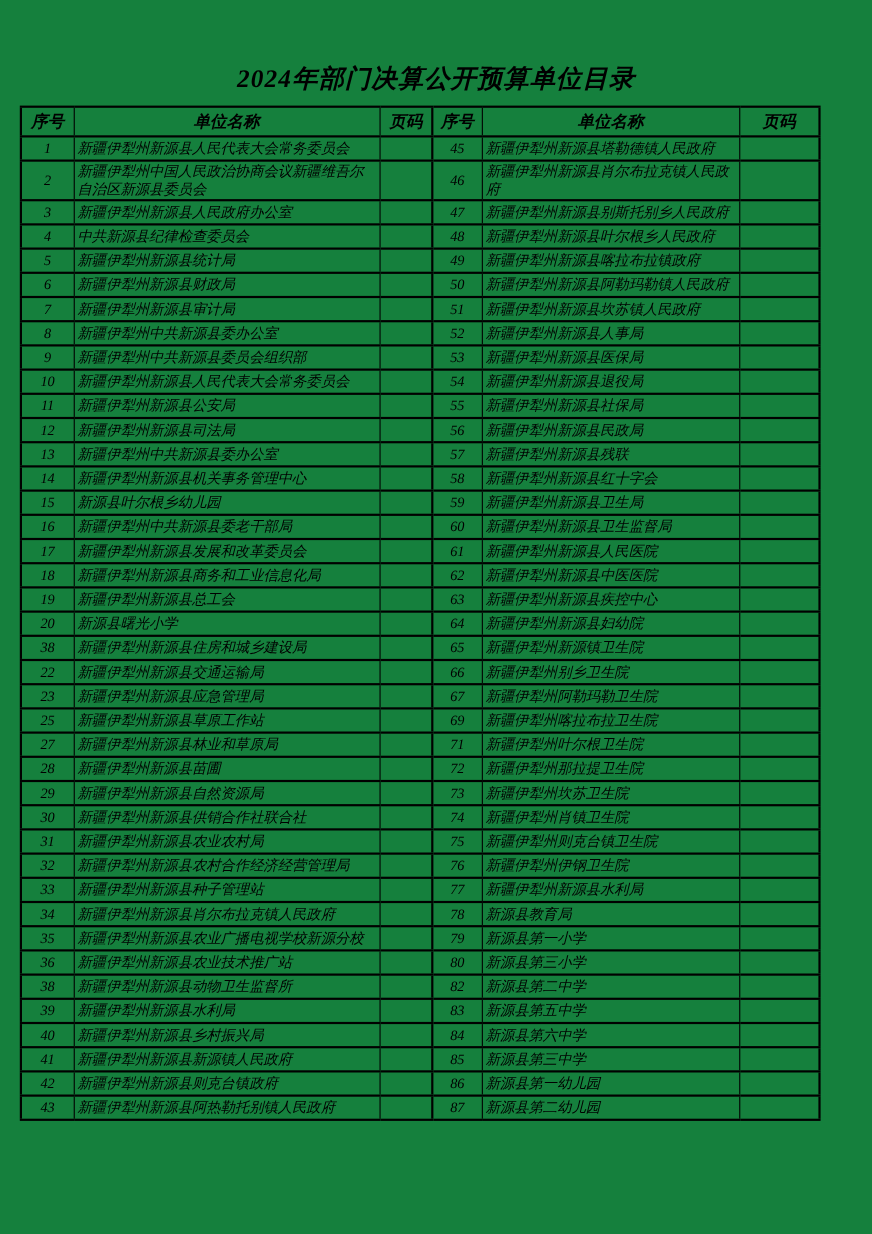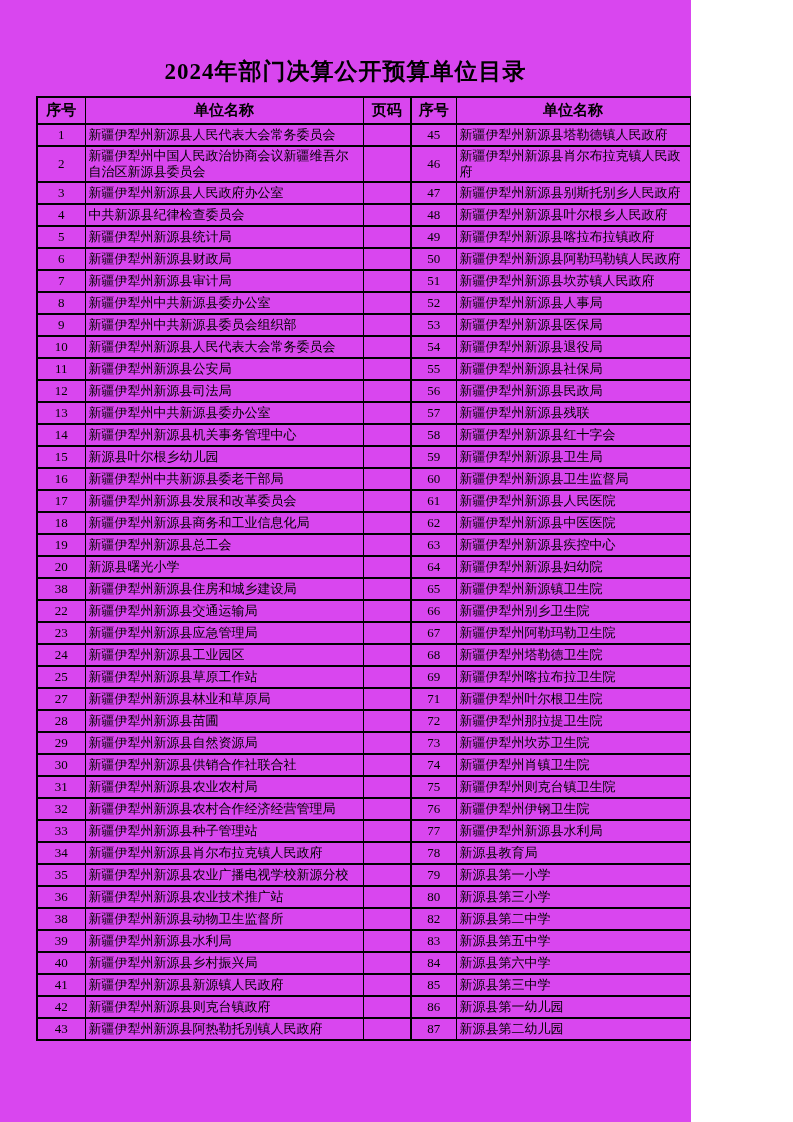--- a/index.html
+++ b/index.html
@@ -4,38 +4,39 @@
 <style>
   html, body {
     margin: 0;
     padding: 0;
     background: #ffffff;
     color: #000000;
     font-family: "Liberation Serif", "DejaVu Serif", serif;
   }
   .page {
     position: relative;
-    width: 691px;
+    width: 793px;
     height: 1122px;
-    background: #d946ef;
+    background: #15803d;
     overflow: hidden;
+    font-style: italic;
   }
   .doc-title {
     margin: 0;
     padding-top: 56px;
     padding-bottom: 9px;
     text-align: center;
     font-size: 23px;
     font-weight: 600;
     letter-spacing: 1px;
   }
   table.units {
     border-collapse: collapse;
     table-layout: fixed;
-    margin-left: 36px;
+    margin-left: 18px;
     width: 726px;
     border: 2.5px solid #000;
   }
   table.units th,
   table.units td {
     border: 1px solid #000;
     border-top-width: 2px;
     border-bottom-width: 2px;
     overflow: hidden;
     word-break: break-all;
@@ -279,28 +280,20 @@
         </tr>
         <tr>
           <td class="cell-no">23</td>
           <td class="cell-name">新疆伊犁州新源县应急管理局</td>
           <td class="cell-page"></td>
           <td class="cell-no">67</td>
           <td class="cell-name">新疆伊犁州阿勒玛勒卫生院</td>
           <td class="cell-page"></td>
         </tr>
         <tr>
-          <td class="cell-no">24</td>
-          <td class="cell-name">新疆伊犁州新源县工业园区</td>
-          <td class="cell-page"></td>
-          <td class="cell-no">68</td>
-          <td class="cell-name">新疆伊犁州塔勒德卫生院</td>
-          <td class="cell-page"></td>
-        </tr>
-        <tr>
           <td class="cell-no">25</td>
           <td class="cell-name">新疆伊犁州新源县草原工作站</td>
           <td class="cell-page"></td>
           <td class="cell-no">69</td>
           <td class="cell-name">新疆伊犁州喀拉布拉卫生院</td>
           <td class="cell-page"></td>
         </tr>
         <tr>
           <td class="cell-no">27</td>
           <td class="cell-name">新疆伊犁州新源县林业和草原局</td>

